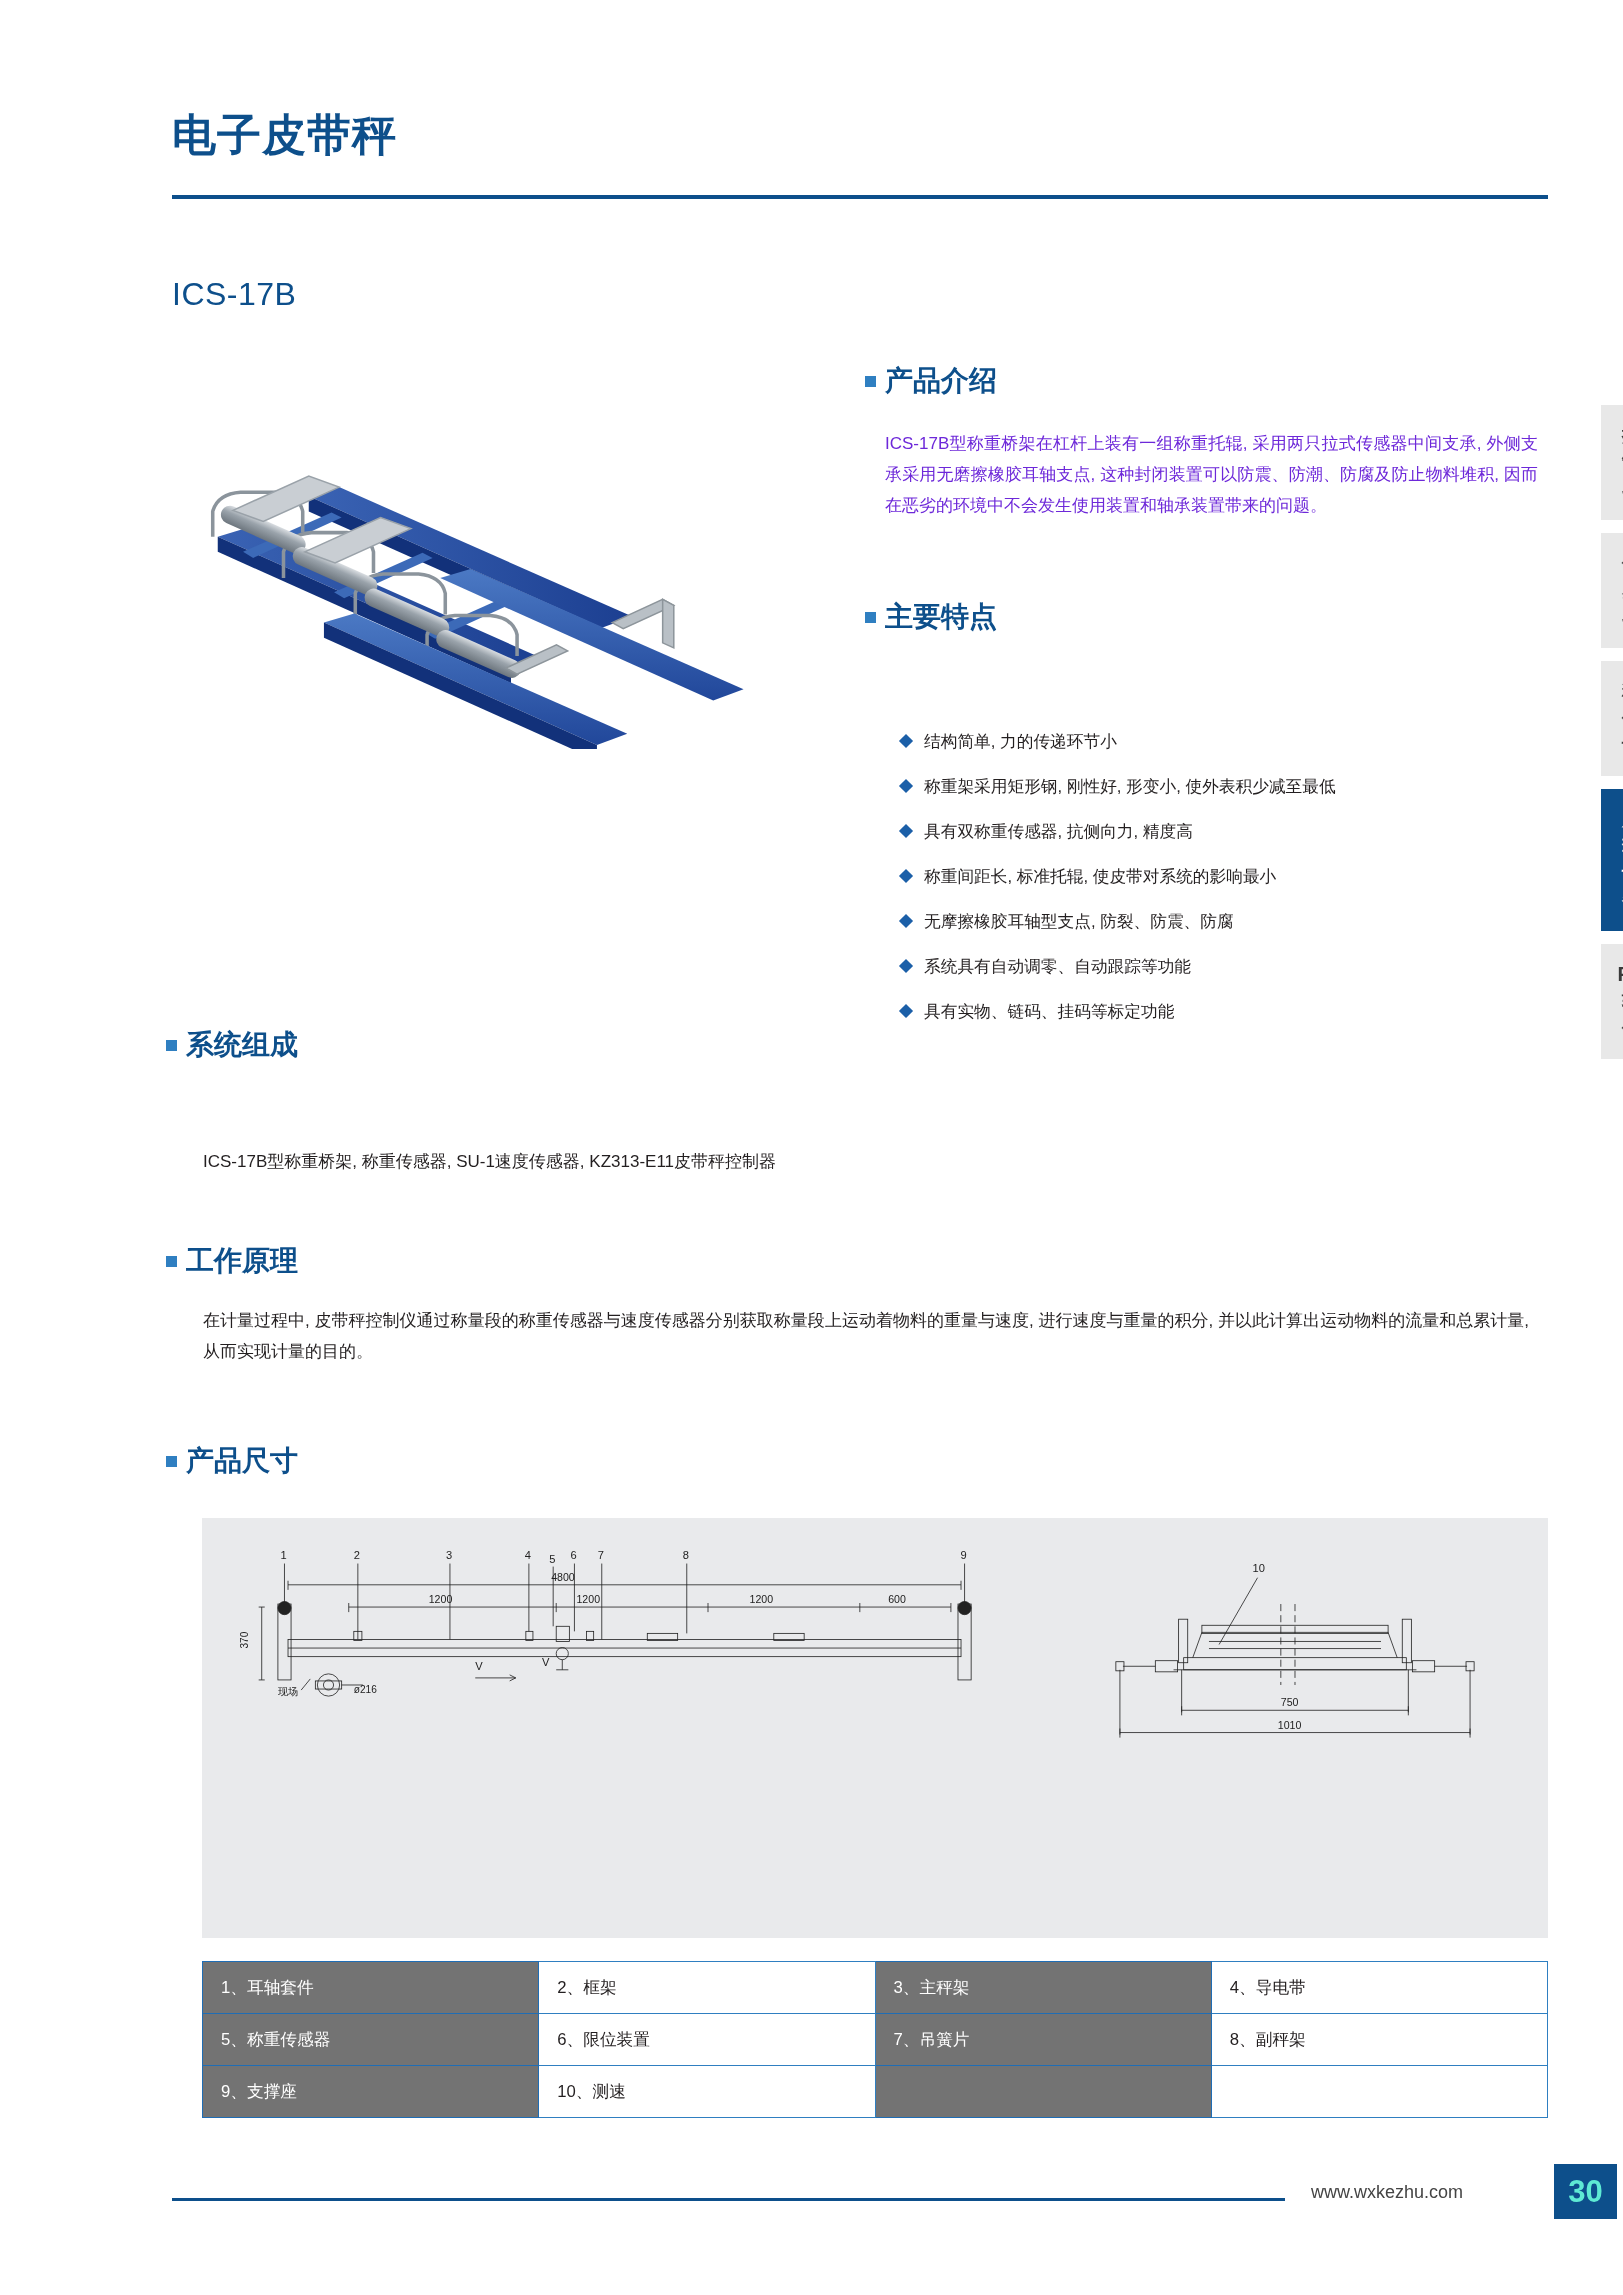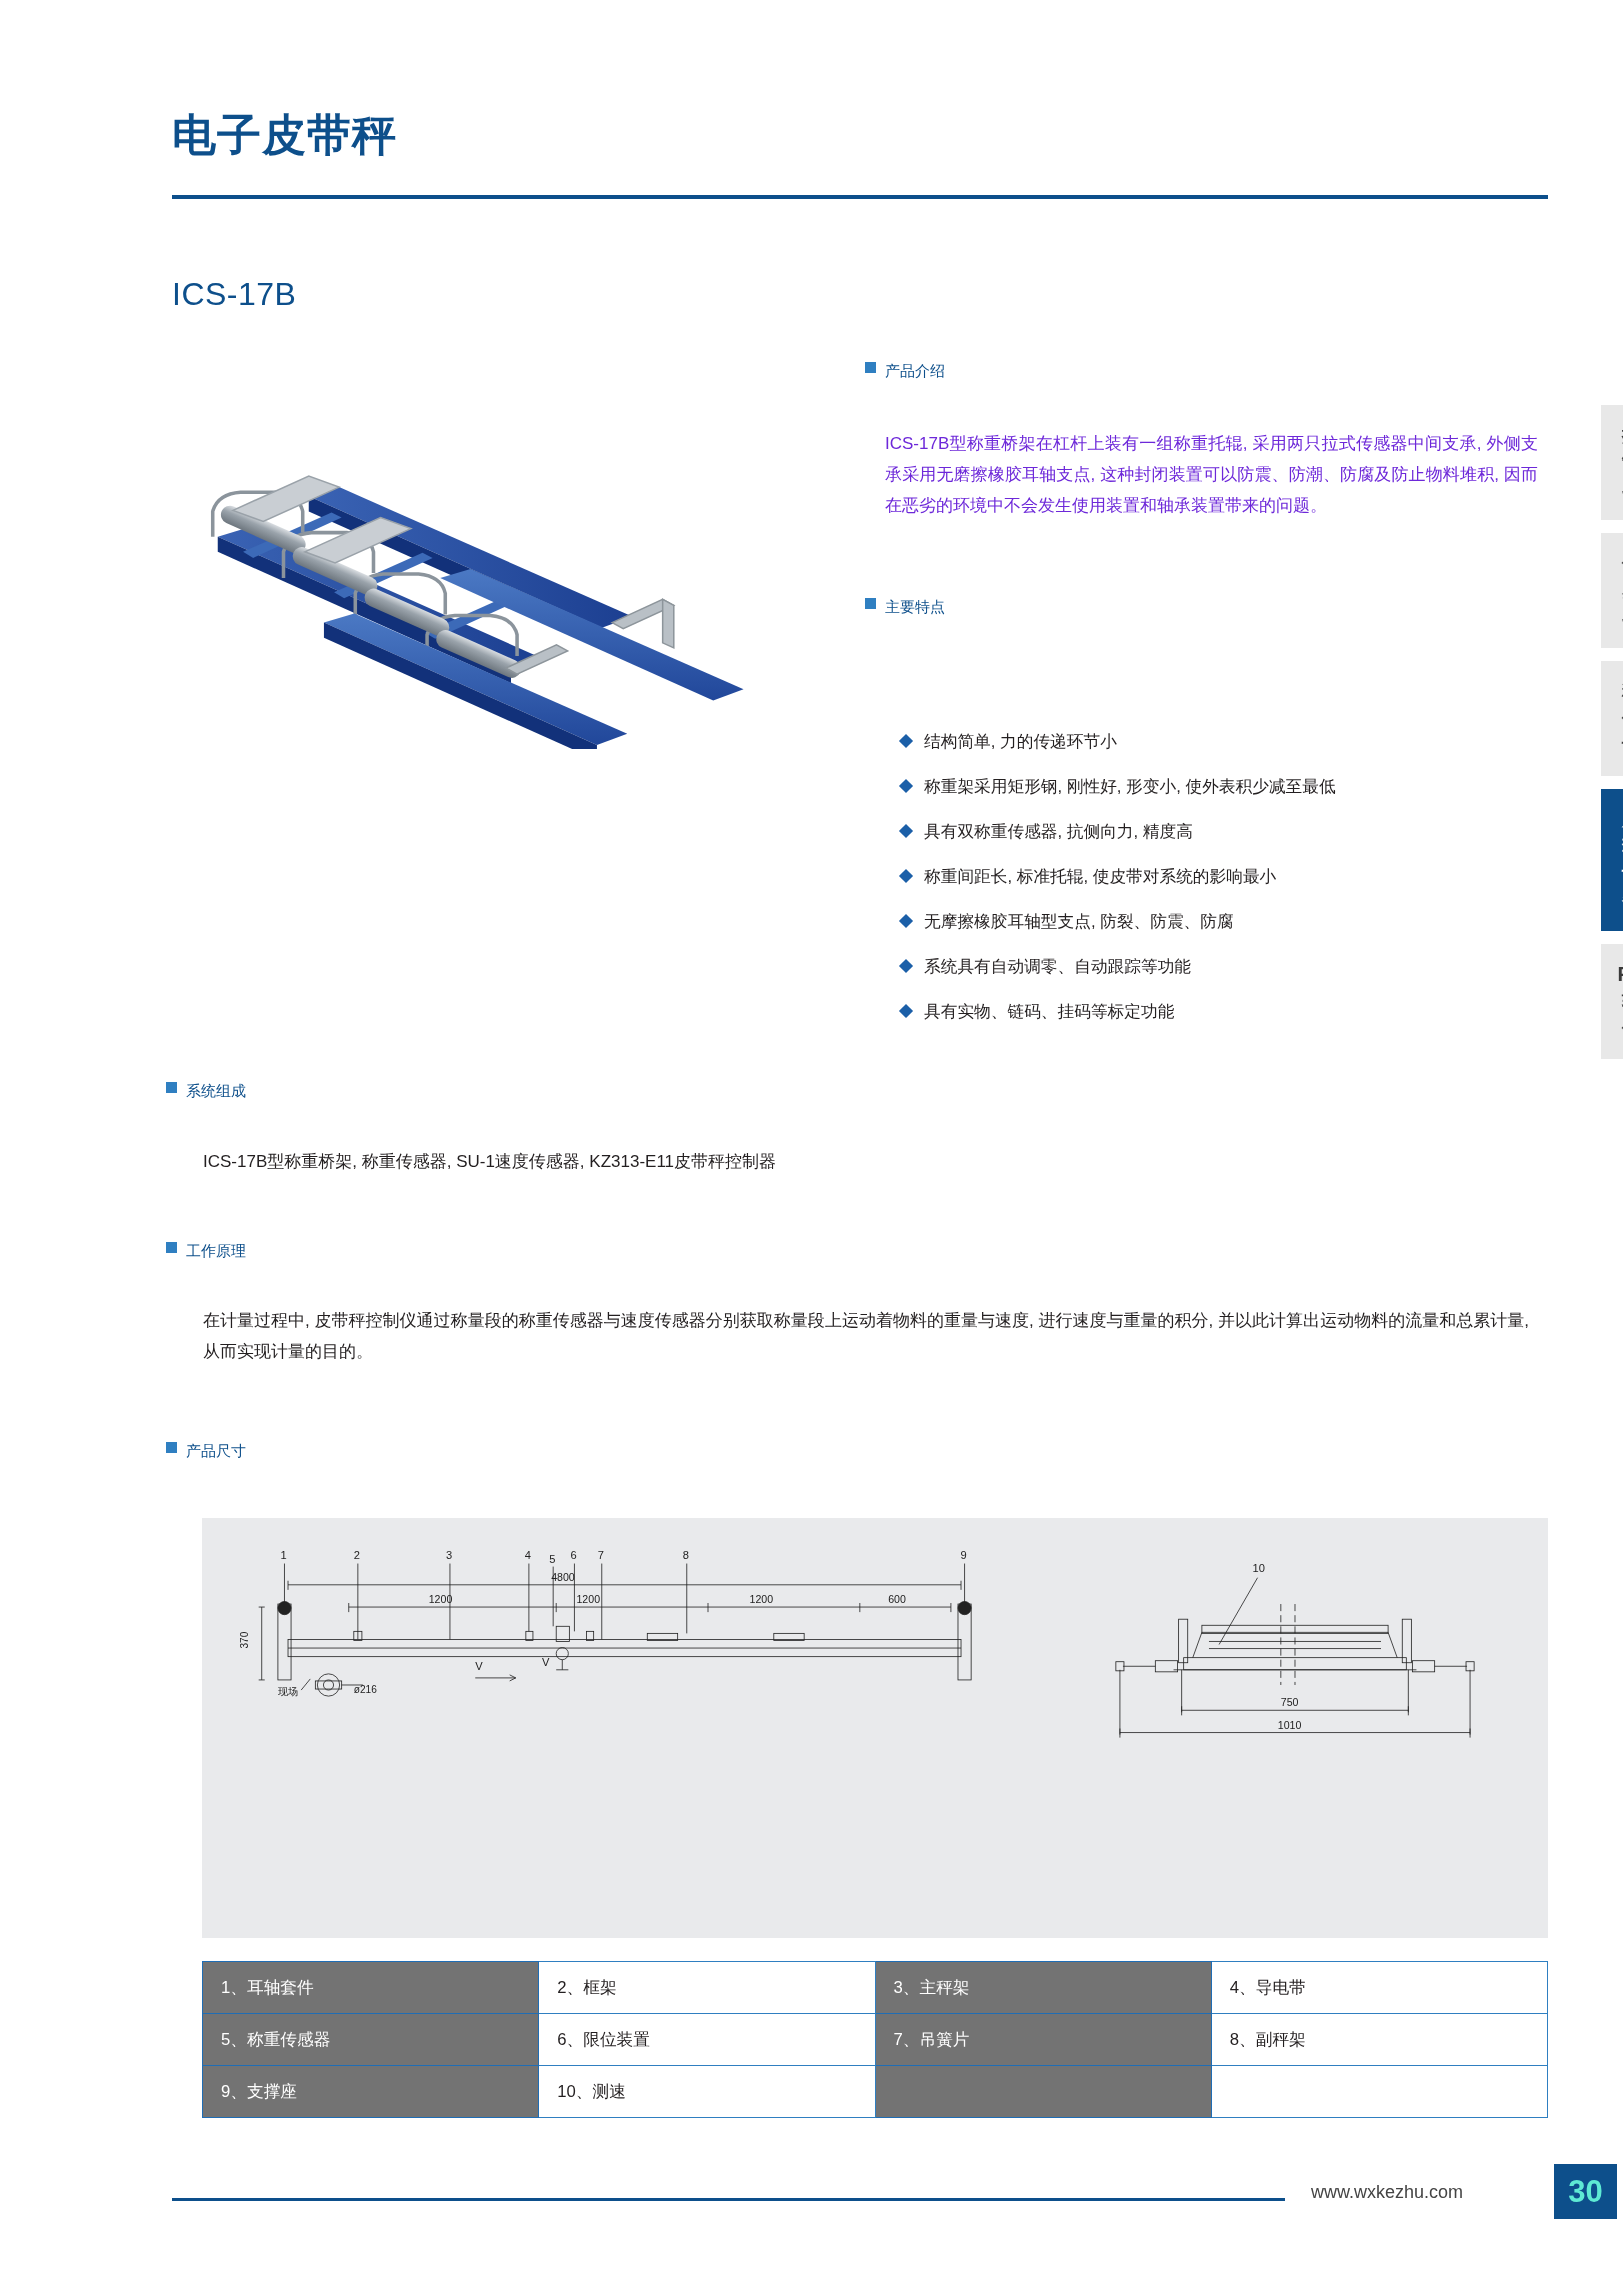--- a/index.html
+++ b/index.html
@@ -45,22 +45,22 @@
     top: 276px;
     font-size: 32px;
     font-weight: normal;
     color: #0d4f8b;
     letter-spacing: 0.5px;
   }
 
   
   .sec-head {
     position: absolute;
-    font-size: 15px;
-    font-weight: normal;
+    font-size: 28px;
+    font-weight: bold;
     color: #0d4f8b;
     white-space: nowrap;
   }
   .sec-head .sq {
     display: inline-block;
     width: 11px;
     height: 11px;
     background: #2f7fc1;
     margin-right: 9px;
     vertical-align: 3px;
@@ -287,21 +287,21 @@
   <div class="feature-list">
     <div class="feature-item"><span class="dia"></span><span>结构简单, 力的传递环节小</span></div>
     <div class="feature-item"><span class="dia"></span><span>称重架采用矩形钢, 刚性好, 形变小, 使外表积少减至最低</span></div>
     <div class="feature-item"><span class="dia"></span><span>具有双称重传感器, 抗侧向力, 精度高</span></div>
     <div class="feature-item"><span class="dia"></span><span>称重间距长, 标准托辊, 使皮带对系统的影响最小</span></div>
     <div class="feature-item"><span class="dia"></span><span>无摩擦橡胶耳轴型支点, 防裂、防震、防腐</span></div>
     <div class="feature-item"><span class="dia"></span><span>系统具有自动调零、自动跟踪等功能</span></div>
     <div class="feature-item"><span class="dia"></span><span>具有实物、链码、挂码等标定功能</span></div>
   </div>
 
-  <div class="sec-head" style="left:125px; top:1082px;">
+  <div class="sec-head" style="left:125px; top:1026px;">
     <span class="sq"></span><span>系统组成</span>
   </div>
   <div class="body-text" style="left:162px; top:1146px; width:1305px;">ICS-17B型称重桥架, 称重传感器, SU-1速度传感器, KZ313-E11皮带秤控制器</div>
 
   <div class="sec-head" style="left:125px; top:1242px;">
     <span class="sq"></span><span>工作原理</span>
   </div>
   <div class="body-text" style="left:162px; top:1305px; width:1326px;">在计量过程中, 皮带秤控制仪通过称量段的称重传感器与速度传感器分别获取称量段上运动着物料的重量与速度, 进行速度与重量的积分, 并以此计算出运动物料的流量和总累计量, 从而实现计量的目的。</div>
 
   <div class="sec-head" style="left:125px; top:1442px;">

